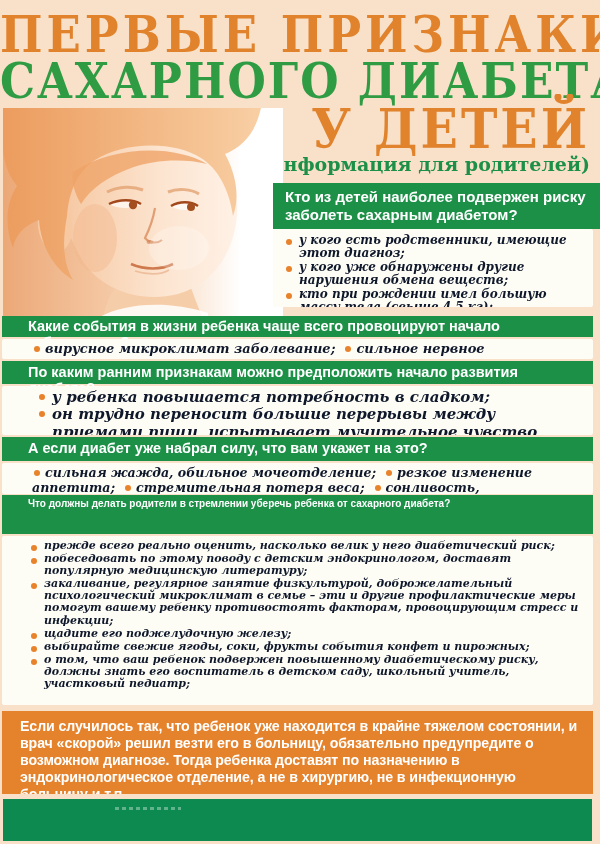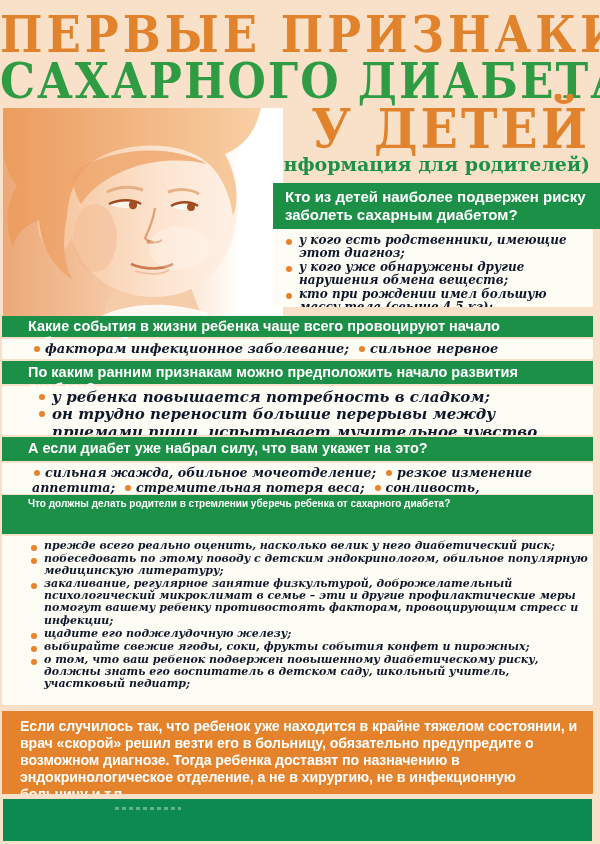--- a/index.html
+++ b/index.html
@@ -132,36 +132,36 @@
   </div>
 
   <div class="band b1">Кто из детей наиболее подвержен риску заболеть сахарным диабетом?</div>
   <ul class="panel p1">
       <li>у кого есть родственники, имеющие этот диагноз;</li>
       <li>у кого уже обнаружены другие нарушения обмена веществ;</li>
       <li>кто при рождении имел большую массу тела (свыше 4,5 кг);</li>
     </ul>
 
   <div class="band b2">Какие события в жизни ребенка чаще всего провоцируют начало заболевания?</div>
-  <ul class="panel inline p2"><li>факторам инфекционное заболевание;</li><li>сильное нервное потрясение.</li></ul>
+  <ul class="panel inline p2"><li>вирусное микроклимат заболевание;</li><li>сильное нервное потрясение.</li></ul>
 
   <div class="band b3">По каким ранним признакам можно предположить начало развития диабета?</div>
   <ul class="panel p3">
       <li>у ребенка повышается потребность в сладком;</li>
       <li>он трудно переносит большие перерывы между приемами пищи, испытывает мучительное чувство голода;</li>
       <li>через полтора-два часа после еды ощущает сильную слабость.</li>
     </ul>
 
   <div class="band b4">А если диабет уже набрал силу, что вам укажет на это?</div>
   <ul class="panel inline p4"><li>сильная жажда, обильное мочеотделение;</li><li>резкое изменение аппетита;</li><li>стремительная потеря веса;</li><li>сонливость, раздражительность, повышенная утомляемость.</li></ul>
 
   <div class="band b5">Что должны делать родители в стремлении уберечь ребенка от сахарного диабета?</div>
   <ul class="panel p5">
       <li>прежде всего реально оценить, насколько велик у него диабетический риск;</li>
-      <li>побеседовать по этому поводу с детским эндокринологом, обильное популярную медицинскую литературу;</li>
+      <li>побеседовать по этому поводу с детским эндокринологом, доставят популярную медицинскую литературу;</li>
       <li>закаливание, регулярное занятие физкультурой, доброжелательный психологический микроклимат в семье – эти и другие профилактические меры помогут вашему ребенку противостоять факторам, провоцирующим стресс и инфекции;</li>
       <li>щадите его поджелудочную железу;</li>
       <li>выбирайте свежие ягоды, соки, фрукты события конфет и пирожных;</li>
       <li>о том, что ваш ребенок подвержен повышенному диабетическому риску, должны знать его воспитатель в детском саду, школьный учитель, участковый педиатр;</li>
     </ul>
 
   <div class="footerbox">Если случилось так, что ребенок уже находится в крайне тяжелом состоянии, и врач «скорой» решил везти его в больницу, обязательно предупредите о возможном диагнозе. Тогда ребенка доставят по назначению в эндокринологическое отделение, а не в хирургию, не в инфекционную больницу и т.п.</div>
 
   <div class="bottomband">
     <span class="dashes"></span>

